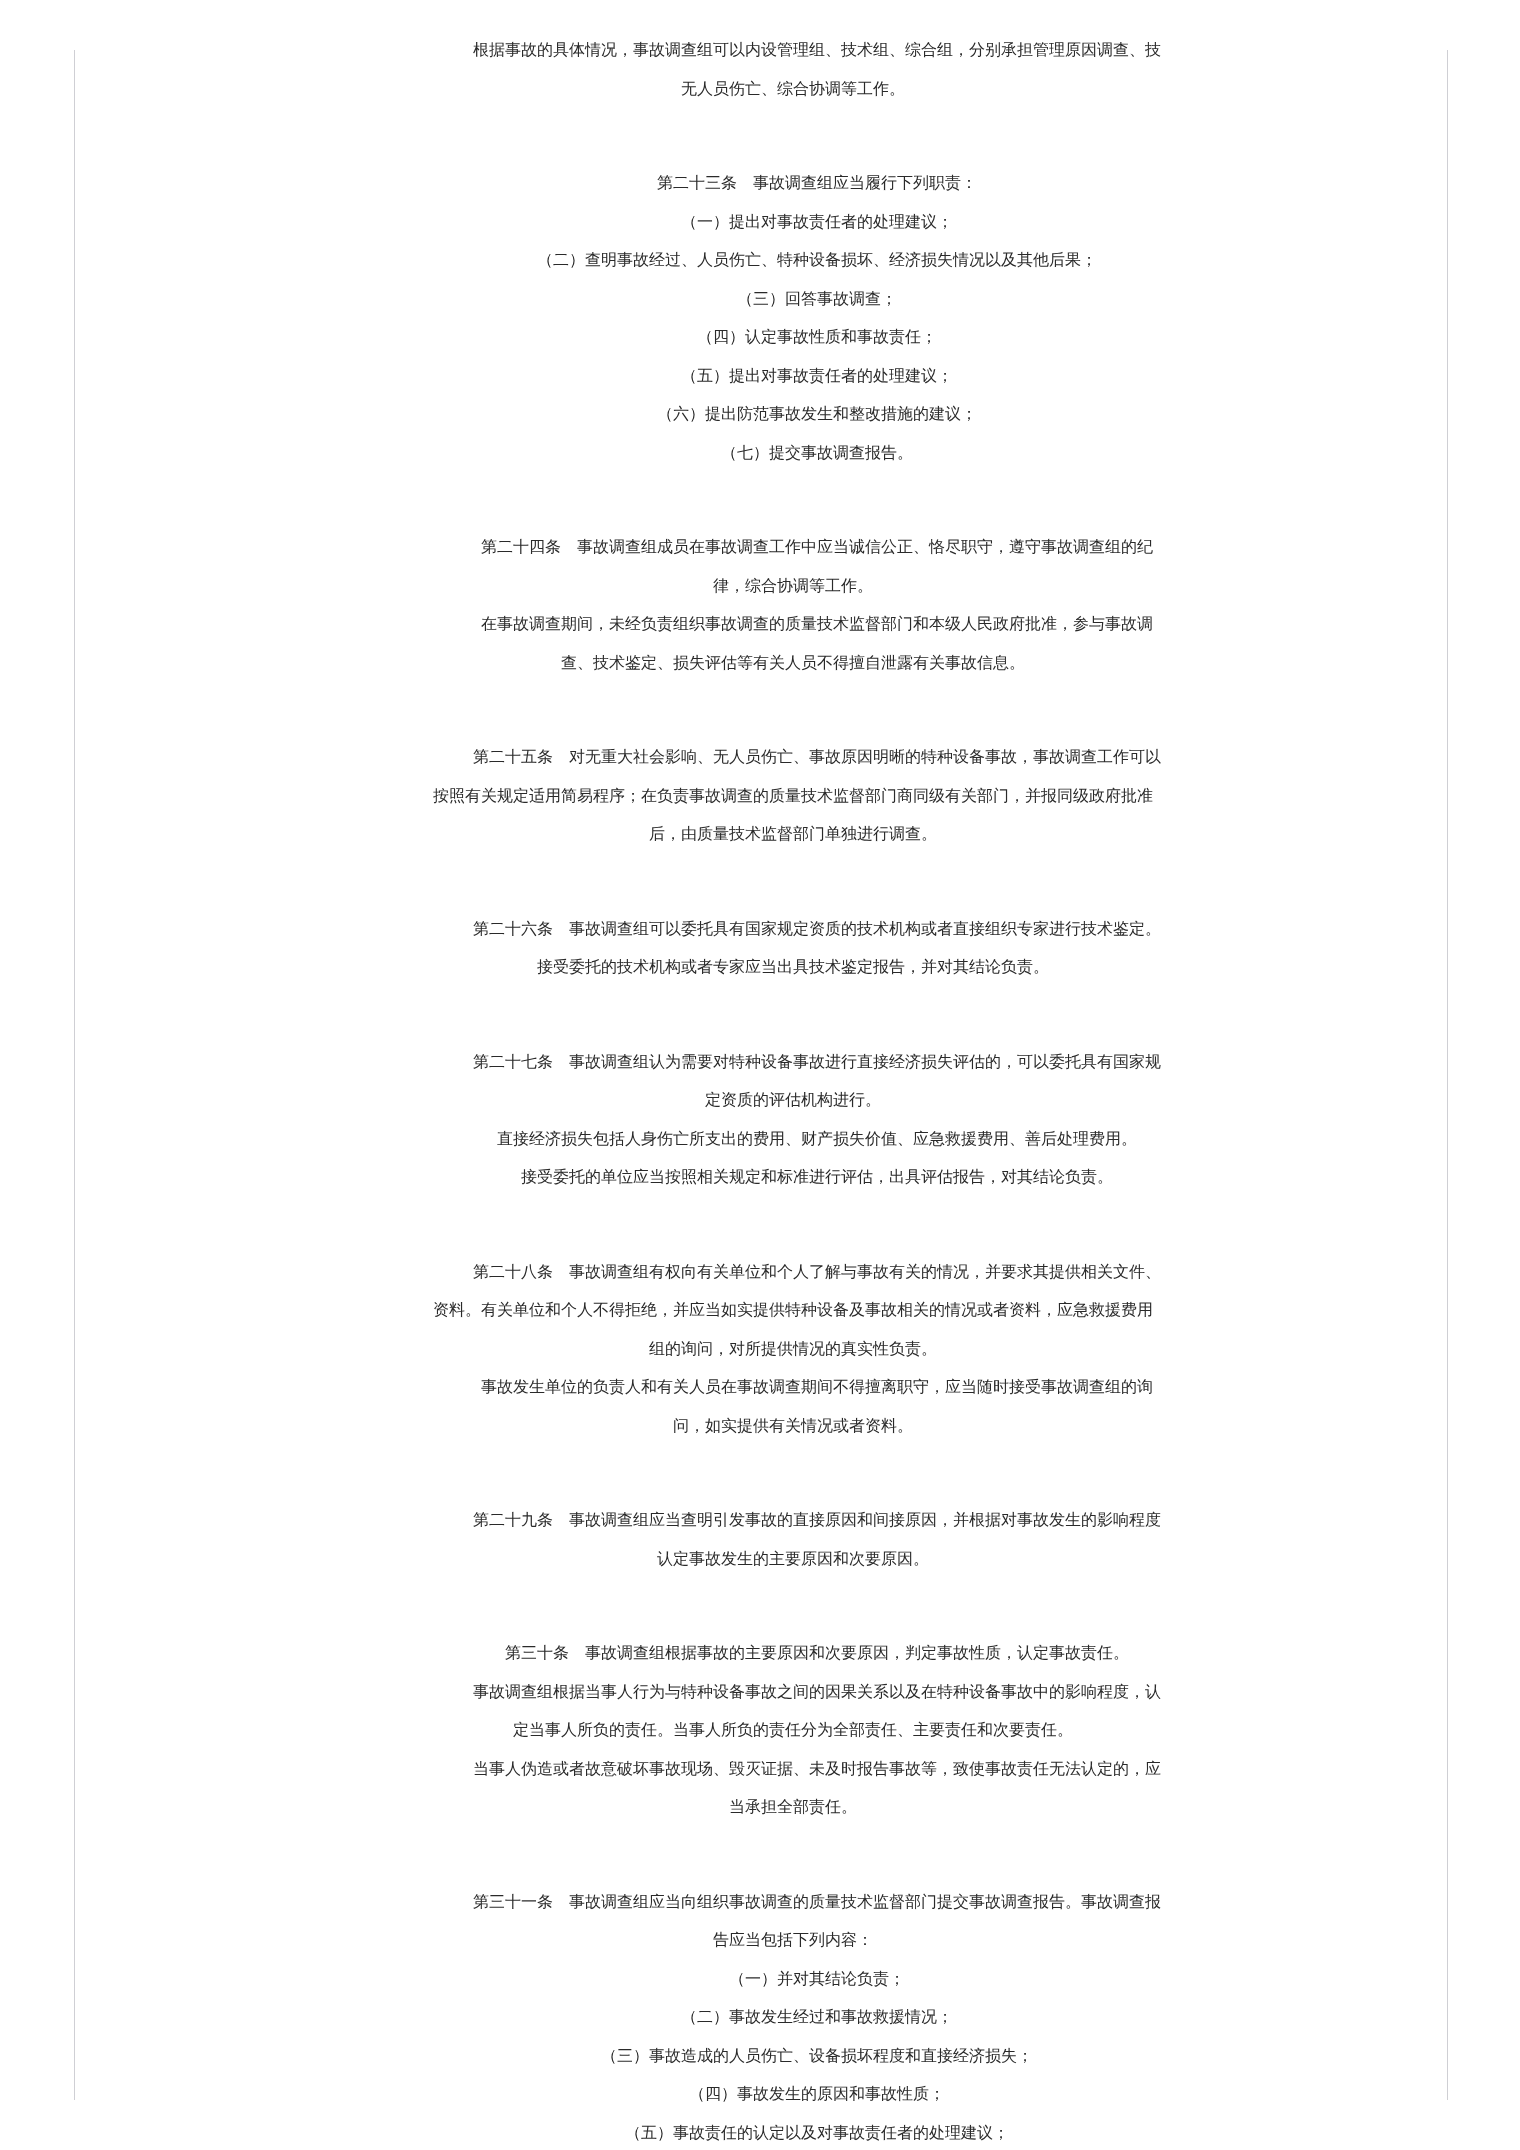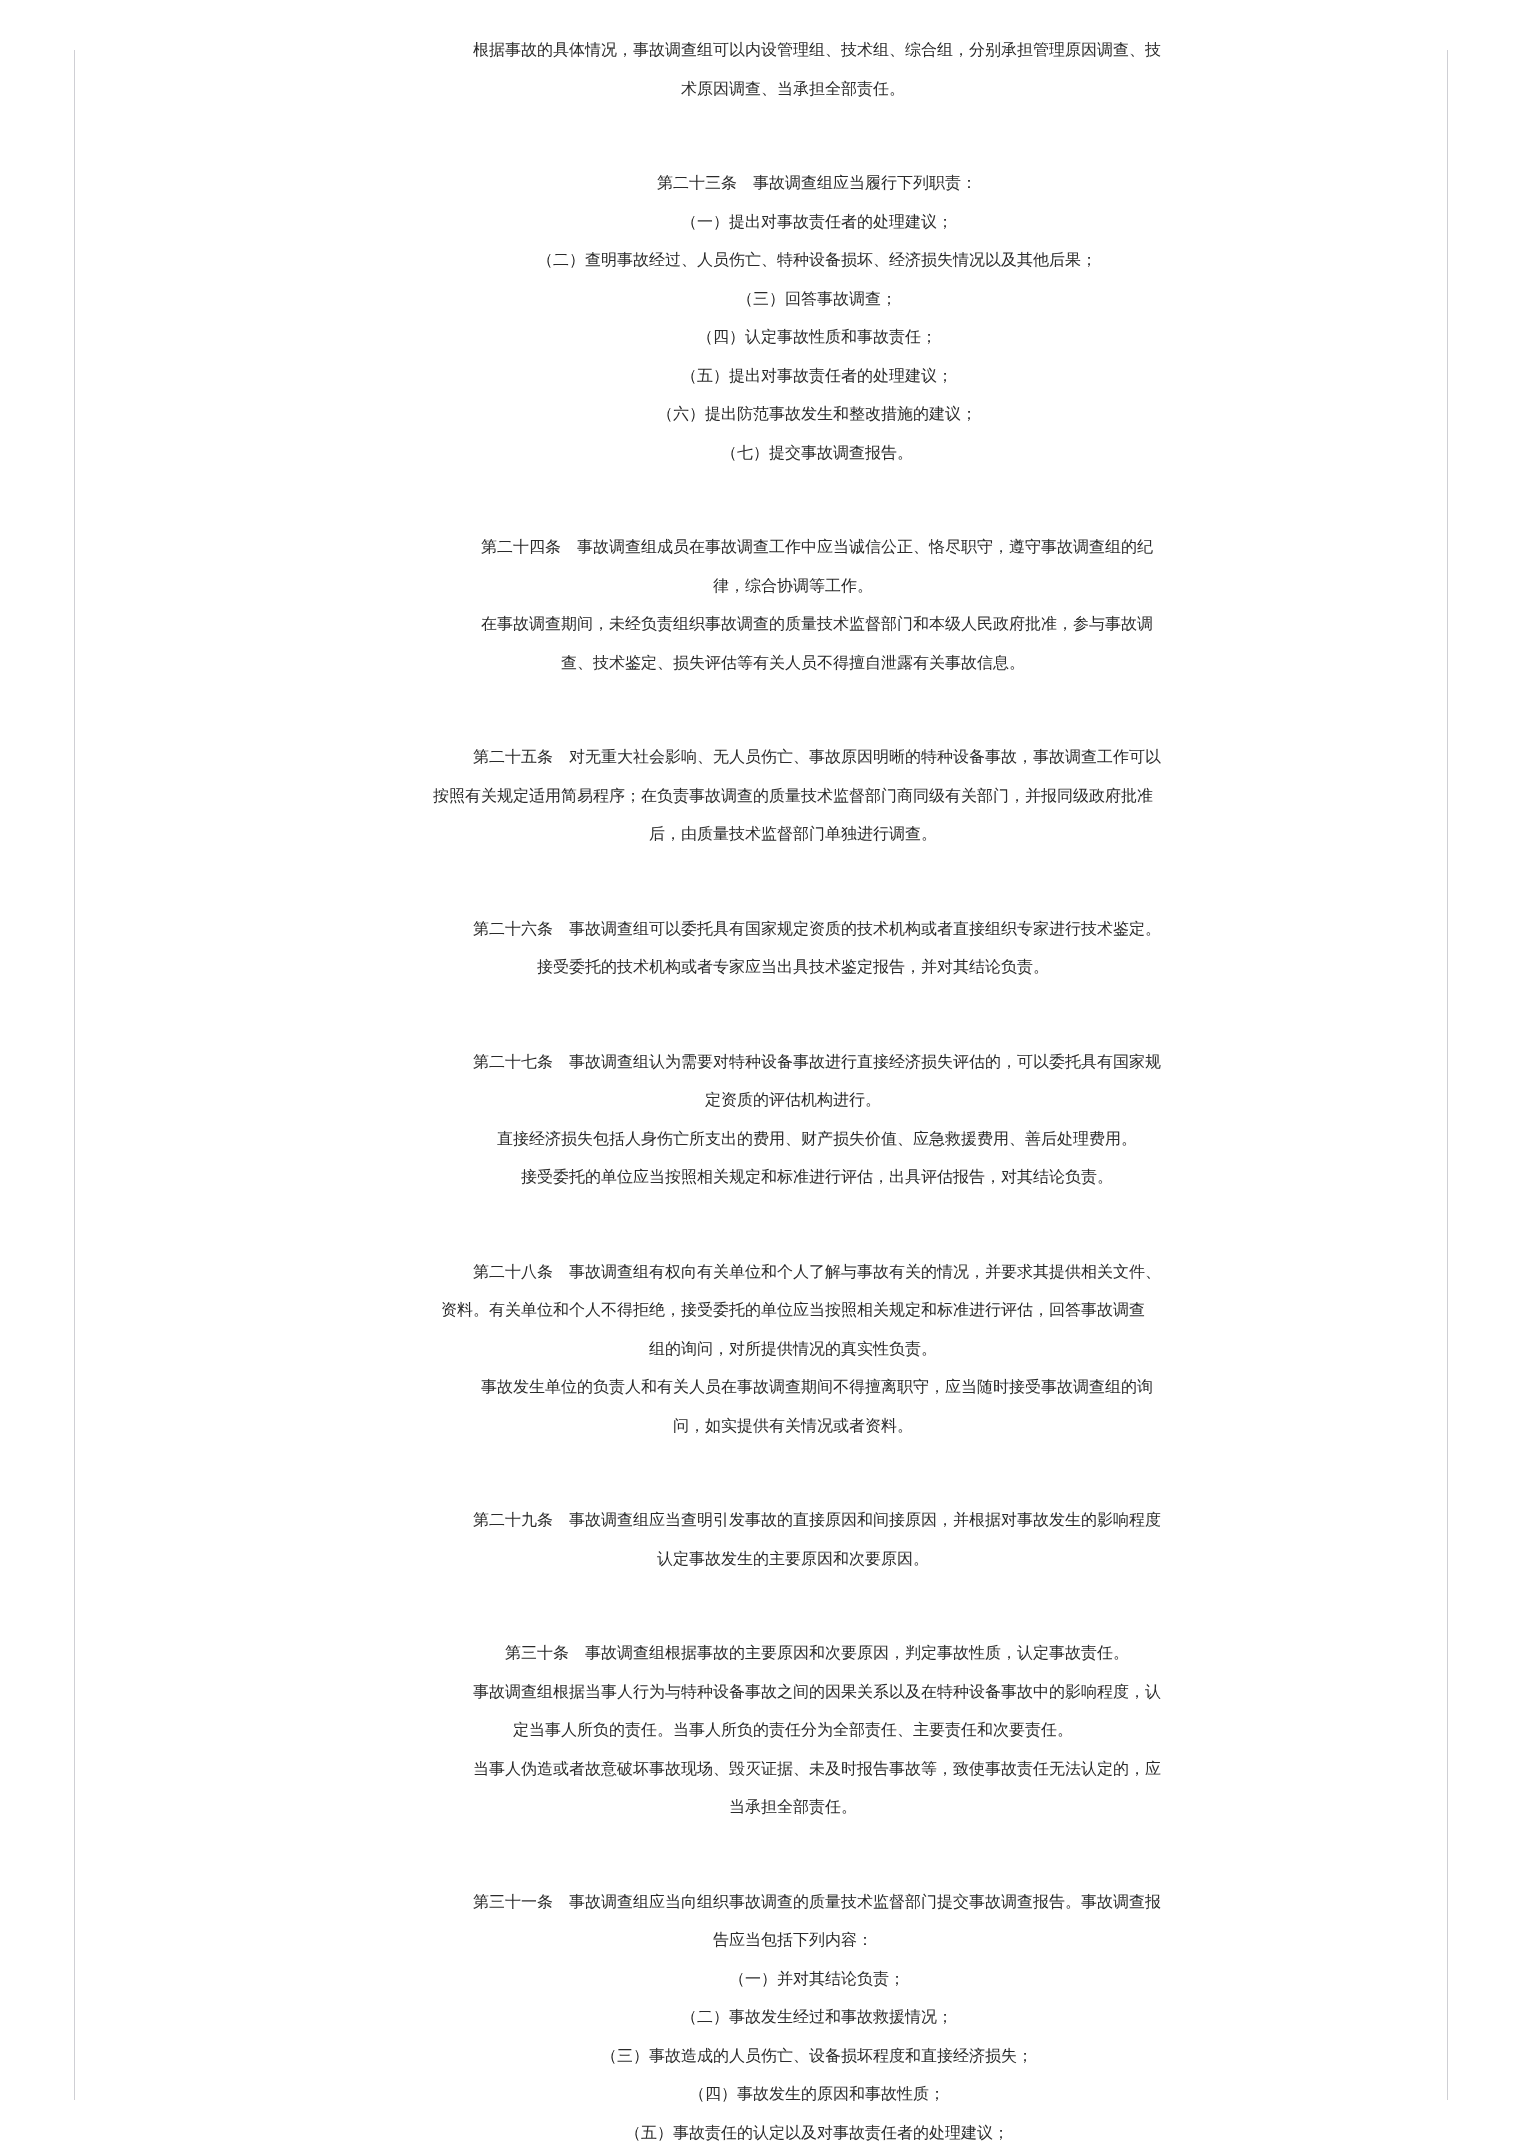--- a/index.html
+++ b/index.html
@@ -40,21 +40,21 @@
 </style>
 </head>
 <body style="background: rgb(255, 255, 255);">
 
 <div class="page-border left"></div>
 <div class="page-border right"></div>
 <div id="document-content">
     <div class="section">
       <div class="para">
         <div class="line first">根据事故的具体情况，事故调查组可以内设管理组、技术组、综合组，分别承担管理原因调查、技</div>
-        <div class="line">术原因调查、当承担全部责任。</div>
+        <div class="line">无人员伤亡、综合协调等工作。</div>
       </div>
     </div>
     <div class="section gap">
       <div class="para">
         <div class="line first">第二十三条　事故调查组应当履行下列职责：</div>
       </div>
       <div class="para">
         <div class="line first">（一）提出对事故责任者的处理建议；</div>
       </div>
       <div class="para">
@@ -107,21 +107,21 @@
       <div class="para">
         <div class="line first">直接经济损失包括人身伤亡所支出的费用、财产损失价值、应急救援费用、善后处理费用。</div>
       </div>
       <div class="para">
         <div class="line first">接受委托的单位应当按照相关规定和标准进行评估，出具评估报告，对其结论负责。</div>
       </div>
     </div>
     <div class="section gap">
       <div class="para">
         <div class="line first">第二十八条　事故调查组有权向有关单位和个人了解与事故有关的情况，并要求其提供相关文件、</div>
-        <div class="line">资料。有关单位和个人不得拒绝，接受委托的单位应当按照相关规定和标准进行评估，回答事故调查</div>
+        <div class="line">资料。有关单位和个人不得拒绝，并应当如实提供特种设备及事故相关的情况或者资料，应急救援费用</div>
         <div class="line">组的询问，对所提供情况的真实性负责。</div>
       </div>
       <div class="para">
         <div class="line first">事故发生单位的负责人和有关人员在事故调查期间不得擅离职守，应当随时接受事故调查组的询</div>
         <div class="line">问，如实提供有关情况或者资料。</div>
       </div>
     </div>
     <div class="section gap">
       <div class="para">
         <div class="line first">第二十九条　事故调查组应当查明引发事故的直接原因和间接原因，并根据对事故发生的影响程度</div>

